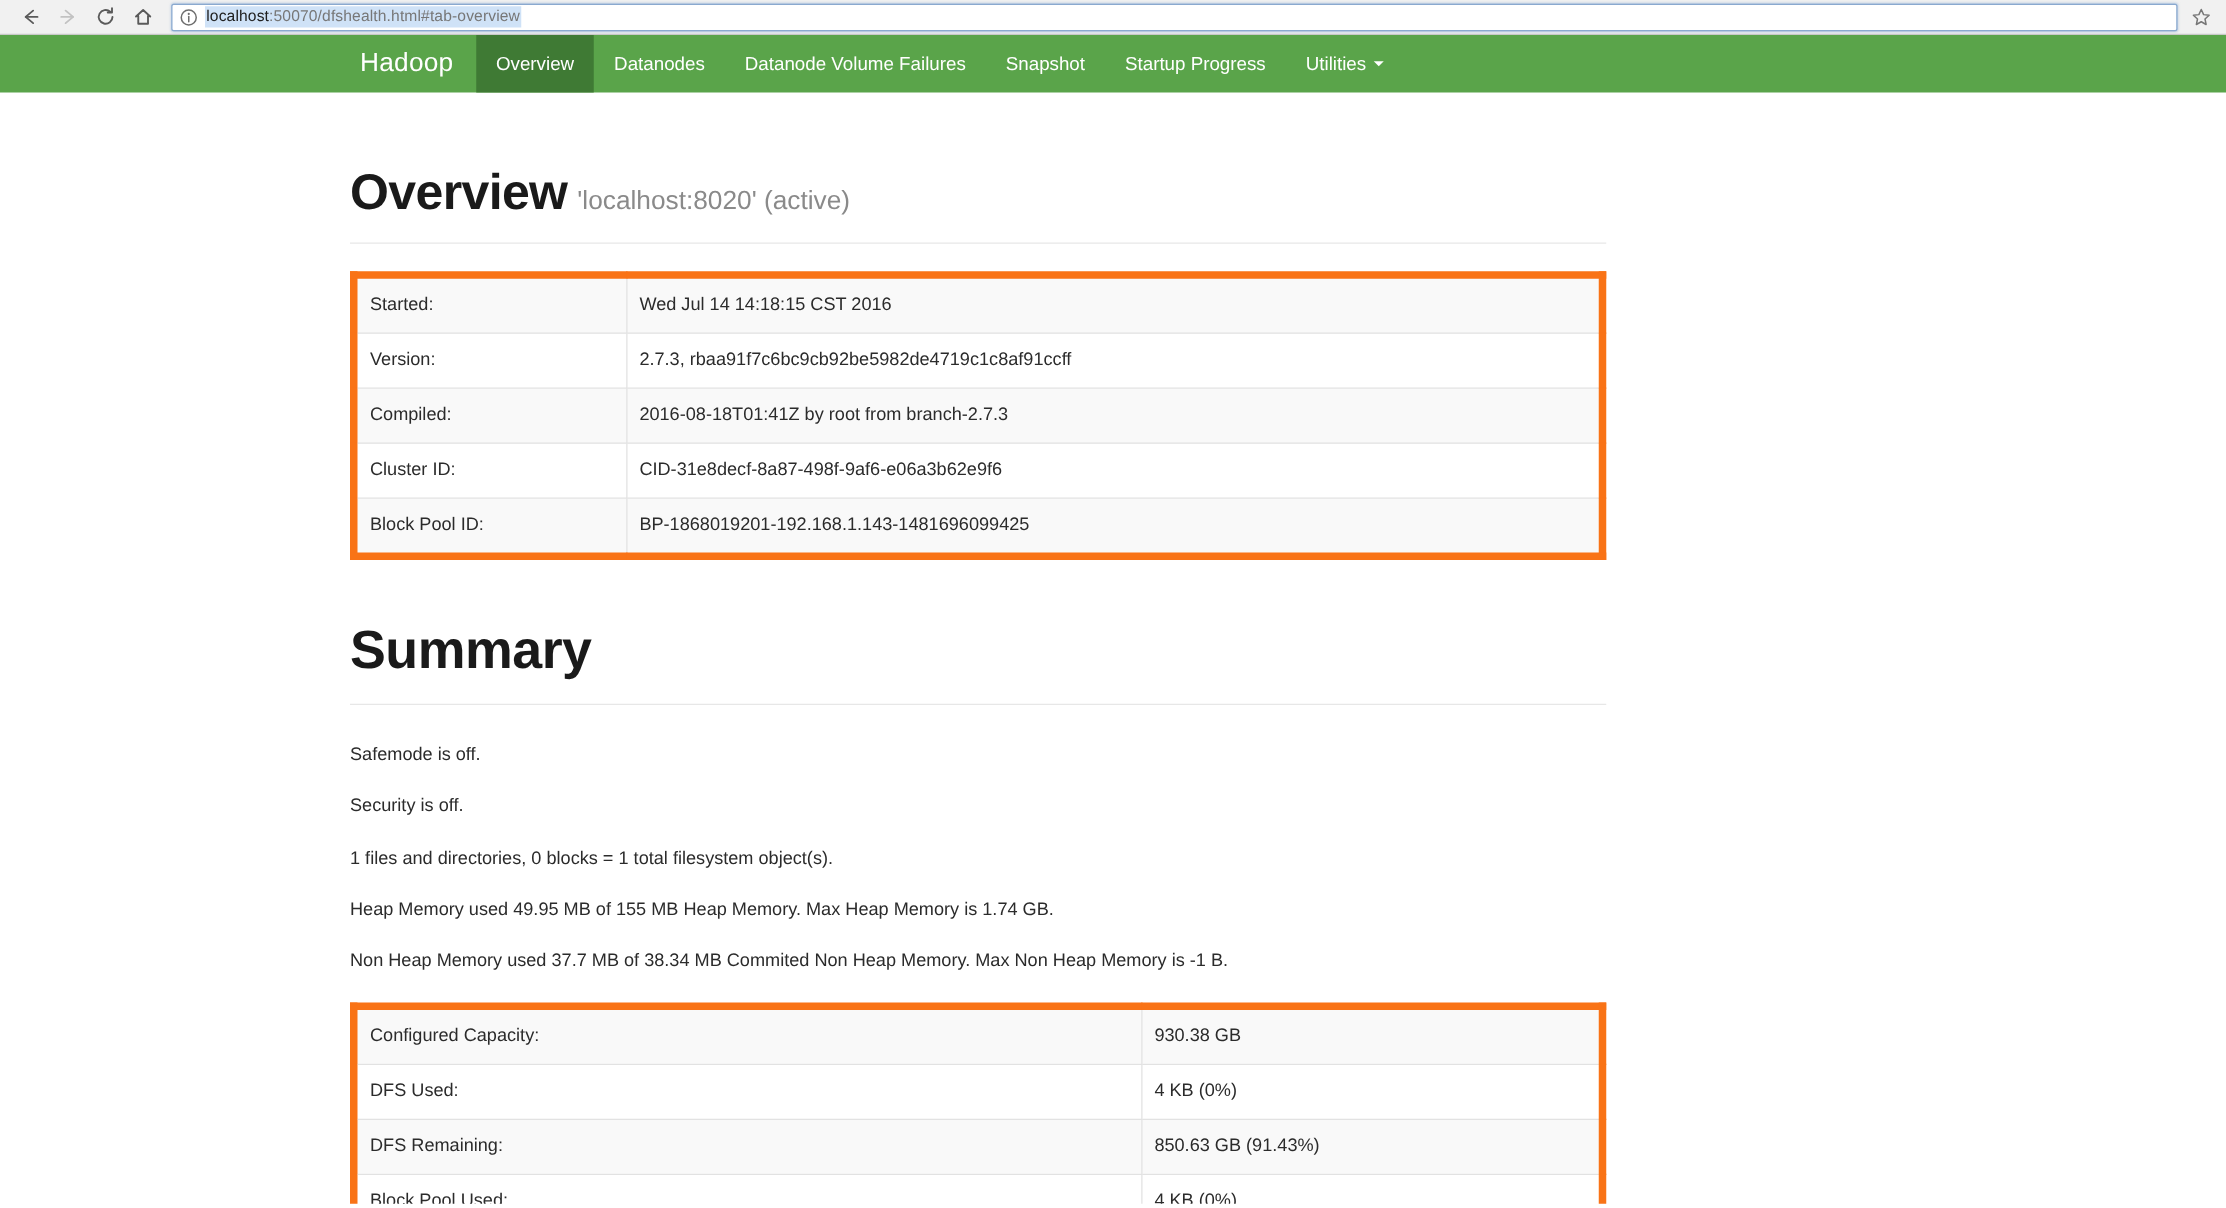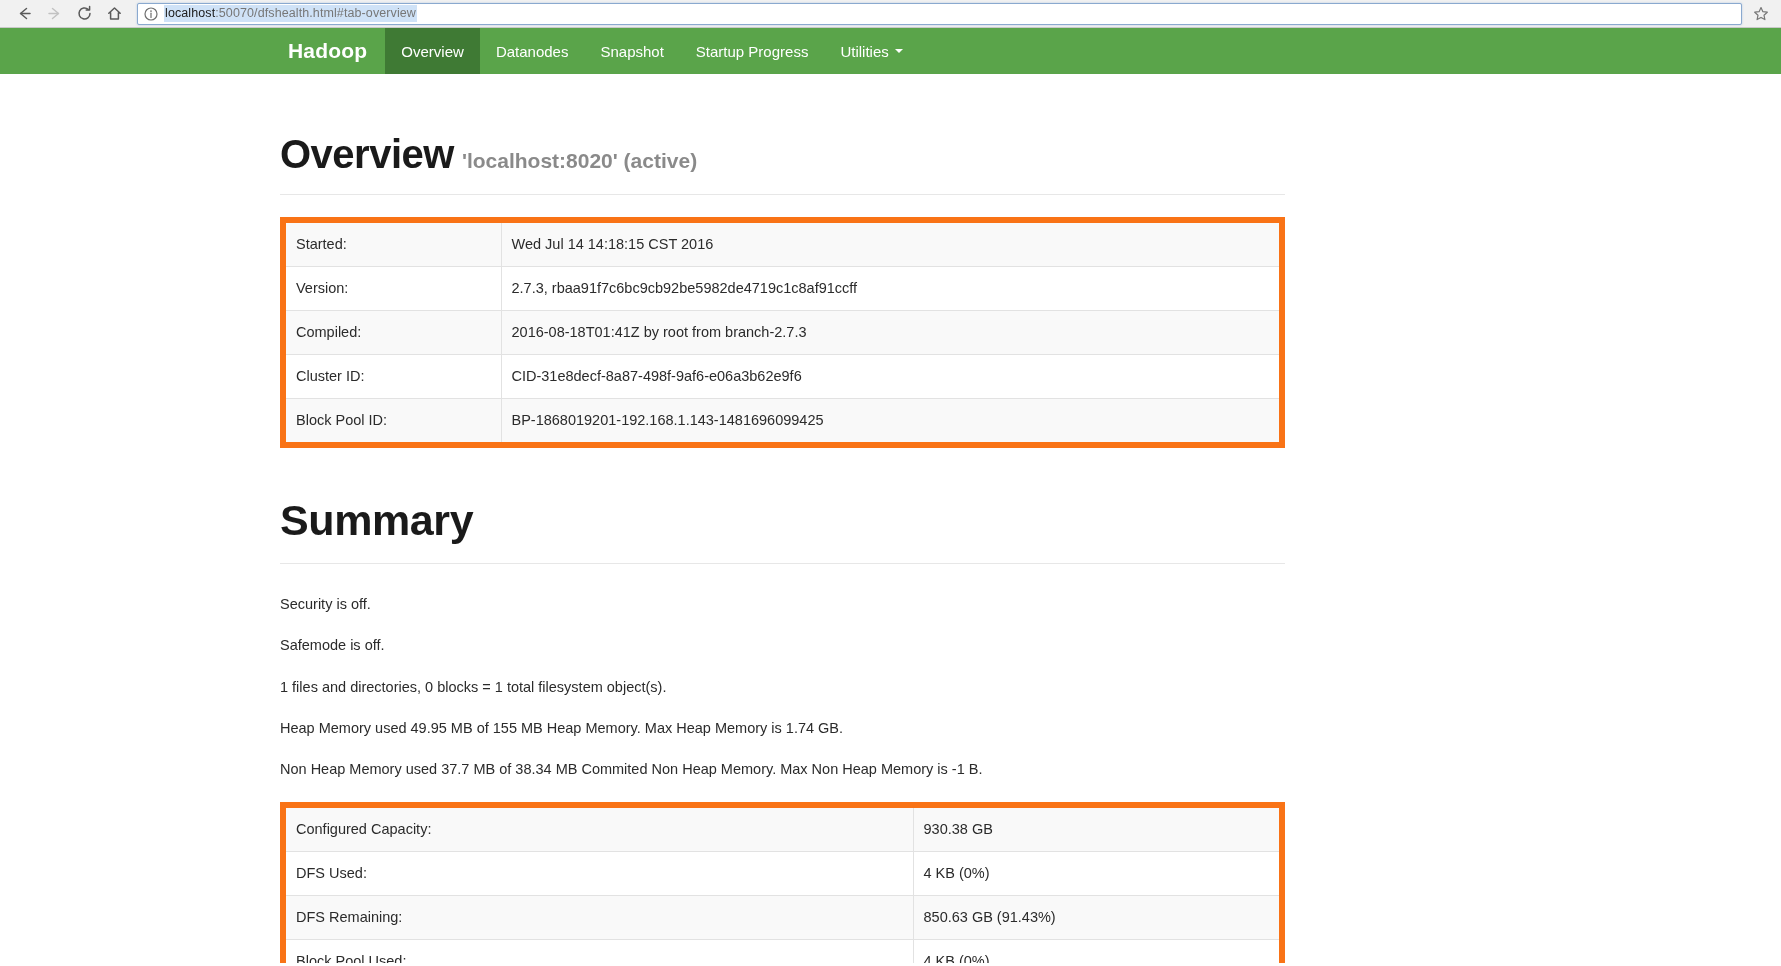--- a/index.html
+++ b/index.html
@@ -74,21 +74,21 @@
     background: #5aa44a;
     display: flex;
     align-items: stretch;
     padding-left: 270px;
   }
   .brand {
     display: flex; align-items: center;
     padding: 0 18px;
     color: #ffffff;
     font-size: 21px;
-    font-weight: 700;
+    font-weight: 400;
     letter-spacing: 0.2px;
     text-decoration: none;
   }
   .nav-item {
     display: flex; align-items: center;
     padding: 0 16px;
     color: #ffffff;
     font-size: 15px;
     text-decoration: none;
     white-space: nowrap;
@@ -114,21 +114,21 @@
   h1.page-title {
     font-size: 40px;
     font-weight: bold;
     color: #1a1a1a;
     margin: 58px 0 0 0;
     line-height: 1.1;
     letter-spacing: -0.5px;
   }
   h1.page-title .subtitle {
     font-size: 21px;
-    font-weight: bold;
+    font-weight: normal;
     color: #8a8a8a;
     margin-left: 8px;
     letter-spacing: 0;
   }
   .rule {
     border: 0;
     border-top: 1px solid #e7e7e7;
     margin: 18px 0 0 0;
   }
   h2.section-title {
@@ -215,20 +215,23 @@
 
 <div class="navbar">
   <a class="brand">Hadoop</a>
   <a class="nav-item active">
       <span>Overview</span>
     </a>
   <a class="nav-item">
       <span>Datanodes</span>
     </a>
   <a class="nav-item">
+      <span>Datanode Volume Failures</span>
+    </a>
+  <a class="nav-item">
       <span>Snapshot</span>
     </a>
   <a class="nav-item">
       <span>Startup Progress</span>
     </a>
   <a class="nav-item">
       <span>Utilities</span>
       <span class="caret"></span>
     </a>
 </div>
@@ -263,22 +266,22 @@
           <td class="key">Block Pool ID:</td>
           <td>BP-1868019201-192.168.1.143-1481696099425</td>
         </tr>
       </tbody>
     </table>
 
     <h2 class="section-title">Summary</h2>
     <hr class="rule">
 
     <div class="summary-lines">
+      <p>Safemode is off.</p>
       <p>Security is off.</p>
-      <p>Safemode is off.</p>
       <p>1 files and directories, 0 blocks = 1 total filesystem object(s).</p>
       <p>Heap Memory used 49.95 MB of 155 MB Heap Memory. Max Heap Memory is 1.74 GB.</p>
       <p>Non Heap Memory used 37.7 MB of 38.34 MB Commited Non Heap Memory. Max Non Heap Memory is -1 B.</p>
     </div>
 
     <table class="info-table summary">
       <tbody>
         <tr>
           <td class="key">Configured Capacity:</td>
           <td>930.38 GB</td>

